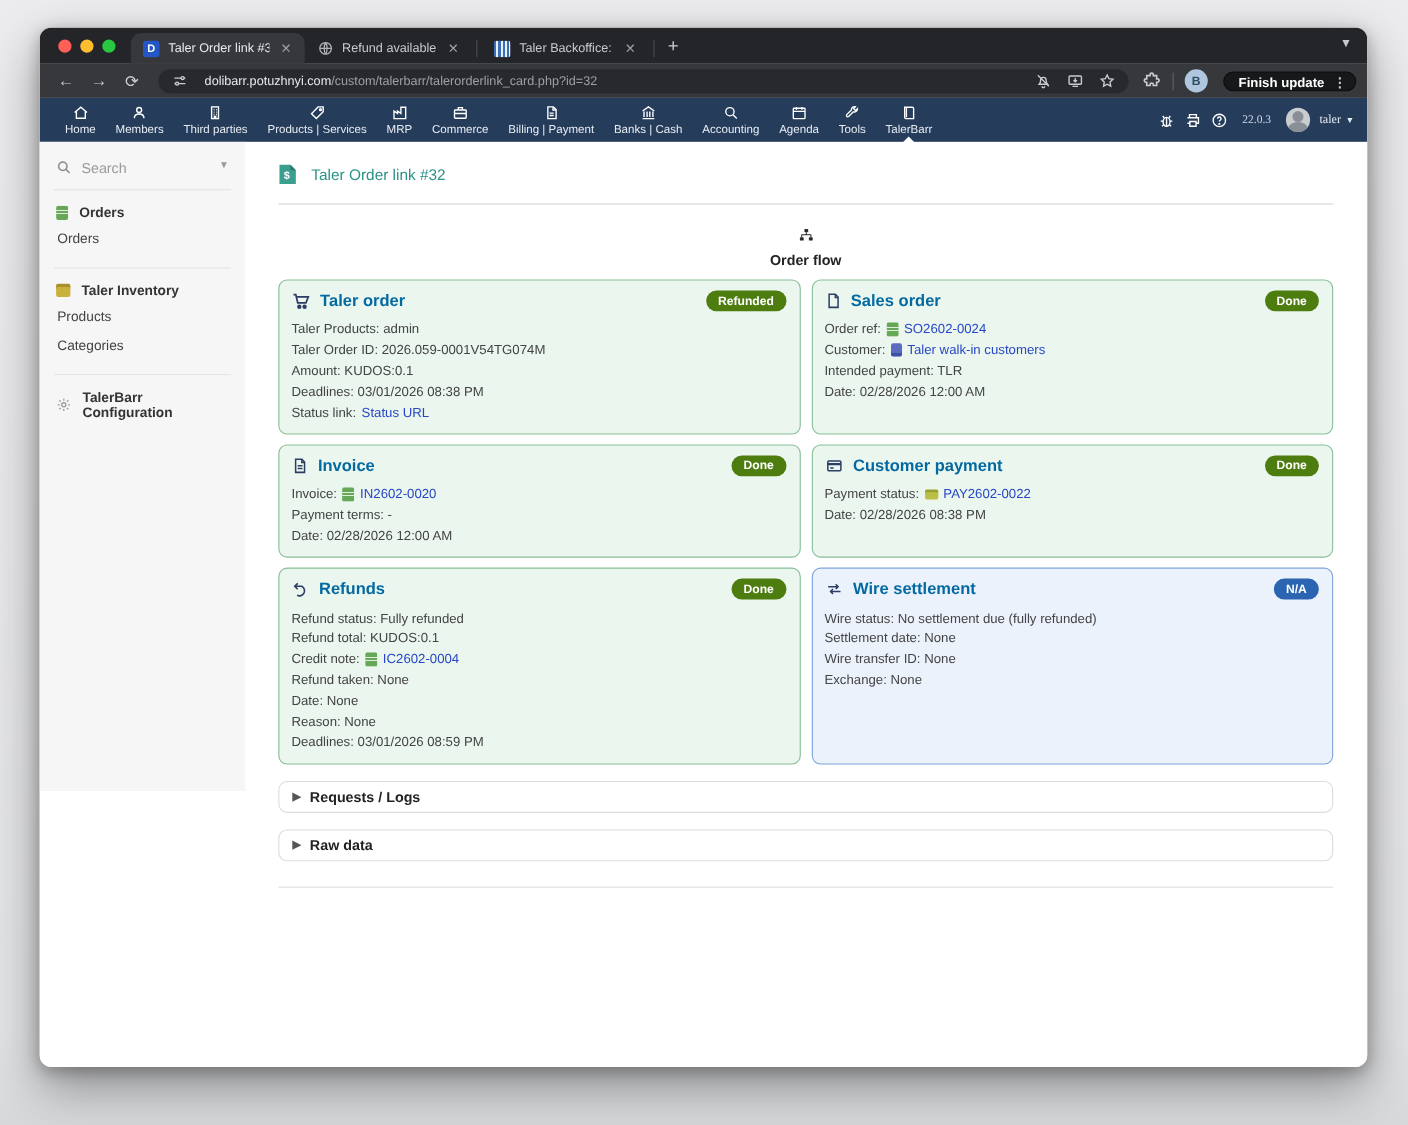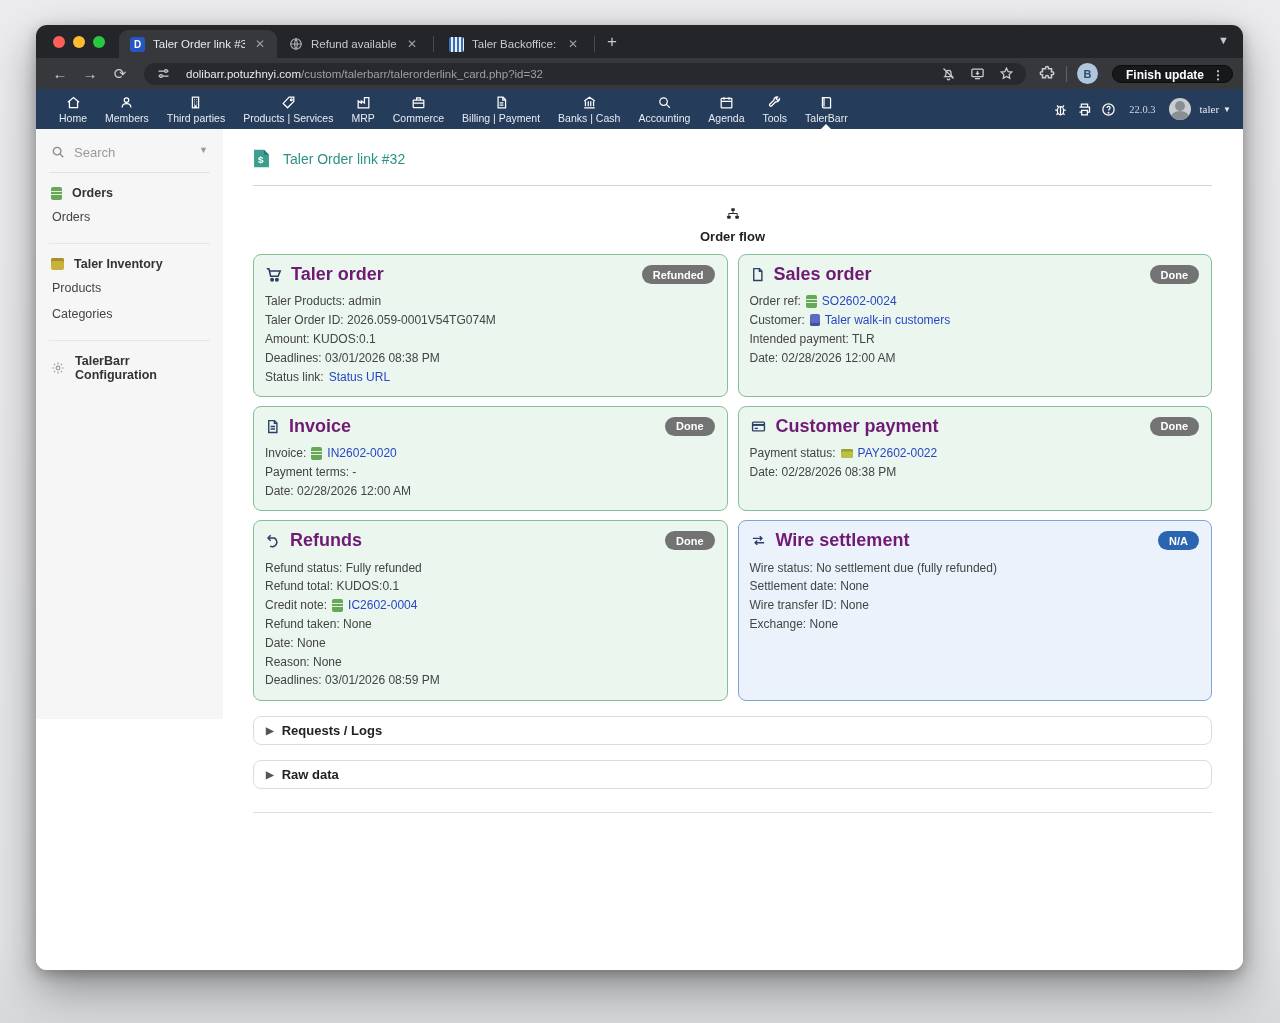--- a/index.html
+++ b/index.html
@@ -81,23 +81,23 @@
   .main { flex:1; padding:20px 31px 0 30px; min-width:0; }
   .pagetitle { display:flex; align-items:center; gap:13px; color:#2b9287; font-size:14px; }
   .title-hr { border:0; border-top:1px solid #d4d4d4; margin:17px 0 0 0; }
   .flowhead { display:flex; align-items:center; gap:8px; font-weight:bold; font-size:13px; color:#222; margin:21px 0 10px 0;flex-direction:column; }
 
   .cardgrid { display:grid; grid-template-columns:1fr 1fr; gap:9px 10px; }
   .card { border-radius:8px; padding:9px 12px 10px 11px; }
   .card.green { background:#eaf6ee; border:1px solid #86bf96; }
   .card.blue  { background:#ecf2fc; border:1px solid #7ea4d8; }
   .card-head { display:flex; align-items:center; gap:9px; margin-bottom:7px; }
-  .card-title { font-weight:bold; font-size:18px; color:#701a75; flex:1; }
+  .card-title { font-weight:bold; font-size:15px; color:#0369a1; flex:1; }
   .badge { font-size:11px; font-weight:bold; color:#fff; border-radius:11px; padding:3.5px 11px; }
-  .badge.green { background:#737373; }
+  .badge.green { background:#4d7c0f; }
   .badge.blue { background:#2b64b0; }
   .cline { font-size:12px; color:#444; padding:2.4px 0; display:flex; align-items:center; gap:5px; }
   .cline a { color:#2847c5; text-decoration:none; }
 
   .panel { border:1px solid #dcdcdc; border-radius:8px; padding:6px 12px; font-weight:bold; font-size:13px; color:#222; margin-top:15px; display:flex; align-items:center; gap:8px; }
   .panel .tri { color:#555; font-size:10px; }
   .end-hr { border:0; border-top:1px solid #dedede; margin:23px 0 0 0; }
 
   svg { flex-shrink:0; }
 </style>

